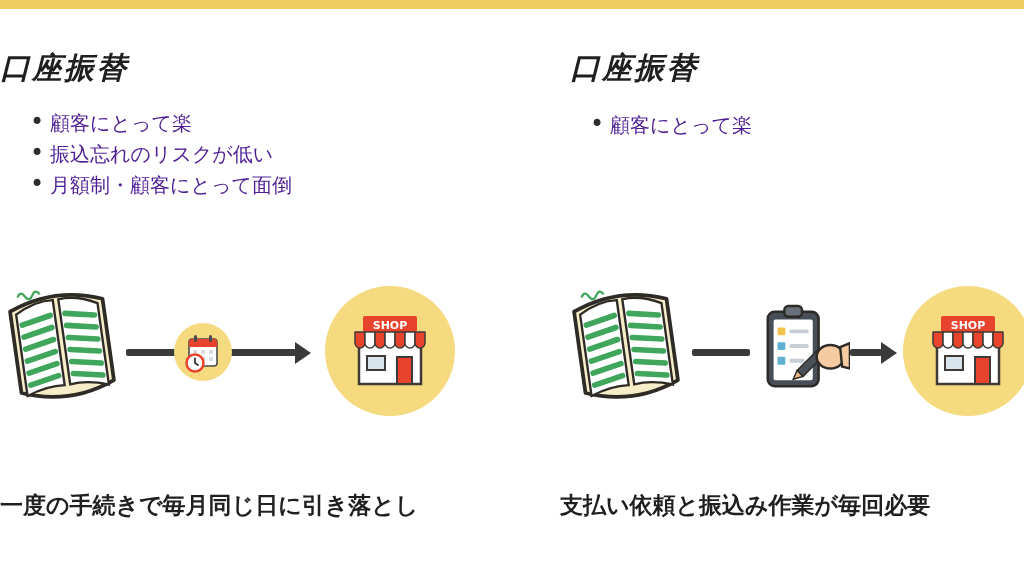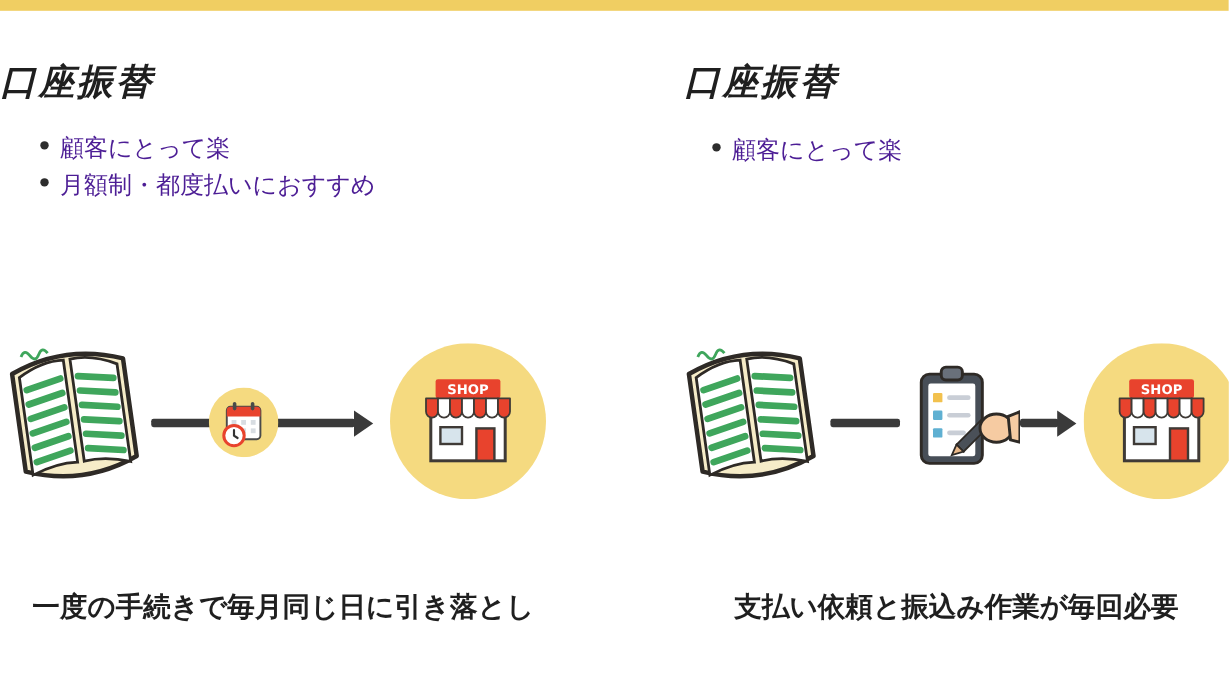--- a/index.html
+++ b/index.html
@@ -16,35 +16,36 @@
   ul.bullets.r{left:588px;top:110px;}
   ul.bullets li{position:relative;padding-left:22px;font-size:20px;line-height:31px;color:#4c1d95;}
   ul.bullets li::before{content:'\2022';position:absolute;left:2px;top:-1px;font-size:24px;color:#2d2d2d;}
   .icon{position:absolute;display:block;}
   .z2{z-index:2;}
   .line,.arrow{position:absolute;height:7px;background:var(--arrow,#3a3a3a);border-radius:2px;z-index:1;}
   .arrow::after{
     content:'';position:absolute;right:-15px;top:50%;transform:translateY(-50%);
     border-left:16px solid var(--arrow,#3a3a3a);border-top:11px solid transparent;border-bottom:11px solid transparent;
   }
-  .caption{position:absolute;top:490px;font-size:23px;font-weight:700;text-align:center;color:var(--text,#1f1f1f);}
+  .caption{position:absolute;top:490px;font-size:23px;font-weight:700;color:var(--text,#1f1f1f);}
   .caption.l{left:0;width:472px;}
   .caption.r{left:560px;width:474px;}
 </style>
 </head>
 <body style="--topbar: #F0CE62; --circle-yellow: #F5DA80; --shop-red: #E8432D; --arrow: #3a3a3a; --stripe-green: #3FA65C; --text: #1f1f1f;">
 
 <div class="topbar"></div>
 
 <section>
   <h1 class="title l">口座振替</h1>
 
   <ul class="bullets l">
     <li>顧客にとって楽</li>
-    <li>月額制・都度払いにおすすめ</li>
+    <li>振込忘れのリスクが低い</li>
+    <li>月額制・顧客にとって面倒</li>
   </ul>
 
   <svg class="icon z2" style="left:6px;top:276px" width="112" height="136" viewBox="0 0 120 140">
     <g transform="rotate(-8 60 72)">
       <path d="M10 28 Q60 8 110 28 L110 116 Q60 136 10 116 Z" style="fill:#F6ECC8;stroke:#2e2a26;stroke-width:4;stroke-linejoin:round"></path>
       <path d="M16 32 Q38 20 57 22 L57 114 Q38 112 16 120 Z" style="fill:#ffffff;stroke:#2e2a26;stroke-width:2.5"></path>
       <path d="M63 22 Q82 20 104 32 L104 120 Q82 112 63 114 Z" style="fill:#ffffff;stroke:#2e2a26;stroke-width:2.5"></path>
       <g style="stroke:var(--stripe-green,#3FA65C);stroke-width:6;fill:none;stroke-linecap:round">
         <path d="M21 44 L52 38"></path>
           <path d="M21 57 L52 51"></path>

